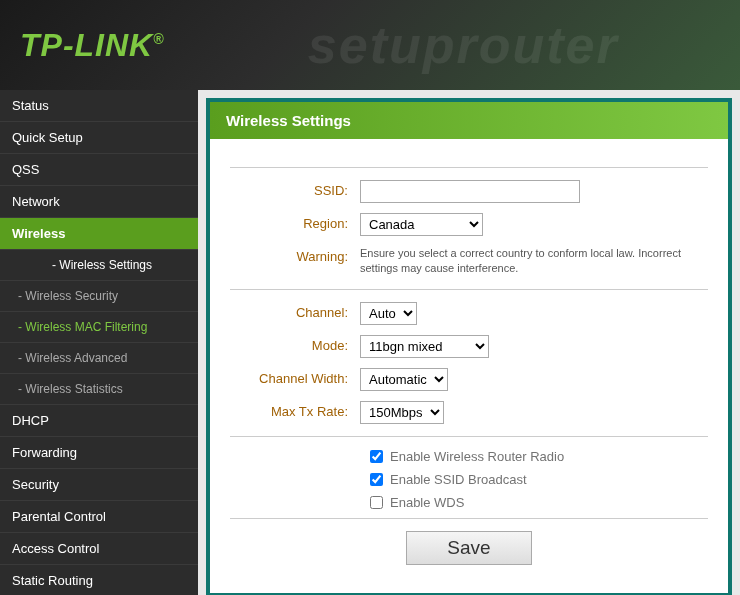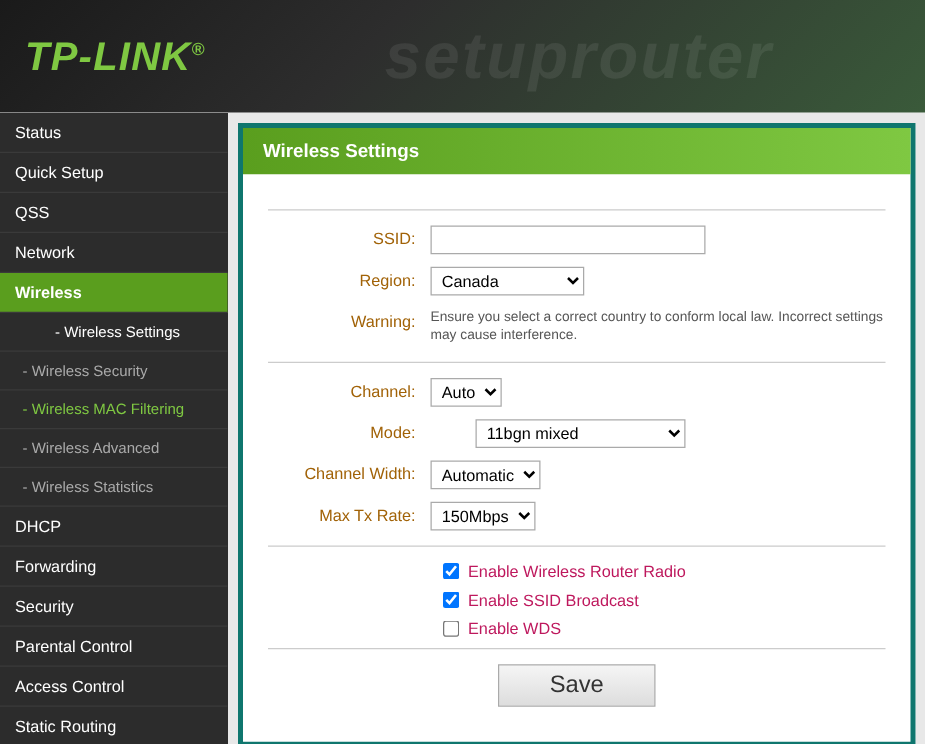--- a/index.html
+++ b/index.html
@@ -47,21 +47,21 @@
       font-style: italic;
     }
     
     #main {
       display: flex;
       flex: 1;
       overflow: hidden;
     }
     
     #sidebar {
-      width: 182px;
+      width: 198px;
       background: #2c2c2c;
       color: white;
       flex-shrink: 0;
       overflow-y: auto;
     }
     .sidebar-item {
       padding: 8px 12px;
       cursor: pointer;
       font-size: 13px;
       border-bottom: 1px solid #3a3a3a;
@@ -137,21 +137,21 @@
       display: flex;
       align-items: center;
       margin-bottom: 8px;
       padding-left: 140px;
     }
     .checkbox-row input[type="checkbox"] {
       margin-right: 7px;
     }
     .checkbox-row label {
       font-size: 13px;
-      color: #be185d;
+      color: #737373;
     }
     .save-row {
       display: flex;
       justify-content: center;
       padding: 12px 0;
       border-top: 1px solid #ccc;
       margin-top: 8px;
     }
     .save-btn {
       background: linear-gradient(to bottom, #f5f5f5, #ddd);
@@ -244,21 +244,21 @@
               <option>4</option><option>5</option><option>6</option>
               <option>7</option><option>8</option><option>9</option>
               <option>10</option><option>11</option>
             </select>
           </div>
         </div>
 
         <div class="form-row">
           <div class="form-label">Mode:</div>
           <div class="form-control">
-            <select style="width:168px;margin-left:36px;">
+            <select style="width:129px;">
               <option>11bgn mixed</option>
               <option>11bg mixed</option>
               <option>11b only</option>
               <option>11g only</option>
               <option>11n only</option>
             </select>
           </div>
         </div>
 
         <div class="form-row">

